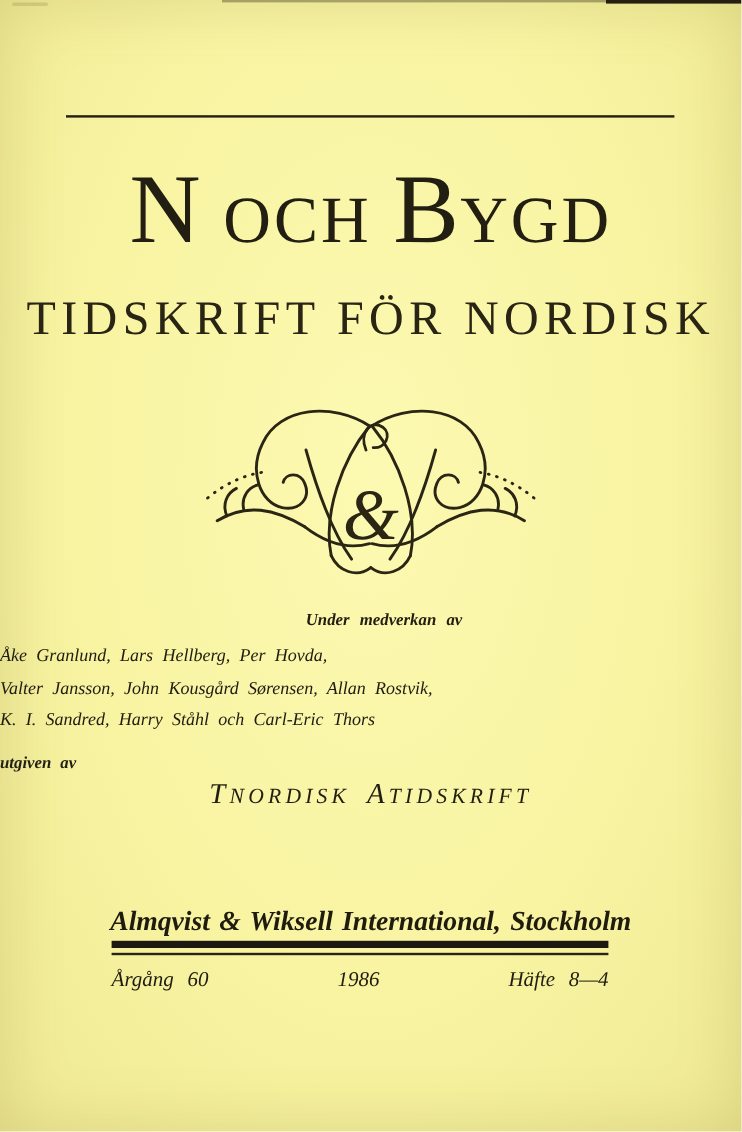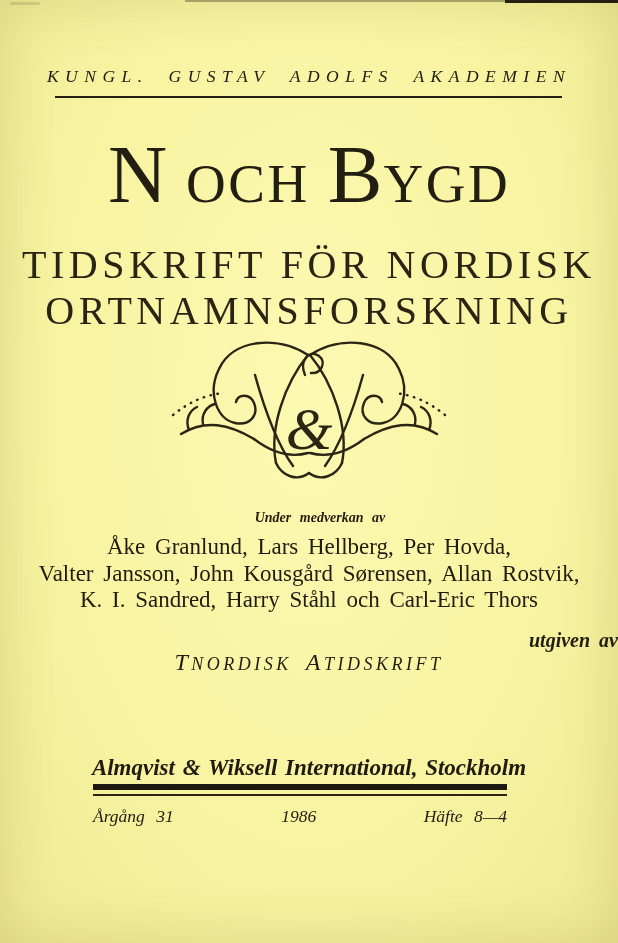--- a/index.html
+++ b/index.html
@@ -59,32 +59,32 @@
     position:absolute;top:510px;left:0;right:0;
     text-align:center;
     font-weight:bold;font-style:italic;
     font-size:14px;
     word-spacing:5px;
     color:#221d0f;
     padding-left:22px;
   }
   .contrib-lines{
     position:absolute;top:534px;left:0;right:0;
-    text-align:center;
-    font-size:23px;
+    font-style:italic;
+    font-size:15px;
     line-height:26.5px;
     word-spacing:4px;
     color:#201c10;
   }
 
   .editor-heading{
     position:absolute;top:629px;left:0;right:0;
-    text-align:right;
+    text-align:left;
     font-weight:bold;font-style:italic;
-    font-size:20px;
+    font-size:14px;
     word-spacing:4px;
   }
   .editor-name{
     position:absolute;top:650px;left:0;right:0;
     display:flex;justify-content:center;align-items:baseline;gap:14px;
     font-style:italic;
     white-space:nowrap;
   }
   .editor-name .seg{display:inline-flex;align-items:baseline;}
   .editor-name .cap{font-size:24px;line-height:1;letter-spacing:3.5px;}
@@ -113,38 +113,36 @@
 </style>
 </head>
 <body>
 
 <div class="sheet">
 
   <div class="scan-edge" style="left:185px;width:322px;"></div>
   <div class="scan-edge dark" style="left:505px;width:113px;"></div>
   <div class="scan-smudge"></div>
 
-  <div class="academy">KUNGL. GUSTAV ADOLFS AKADEMIEN</div>
   <div class="academy-rule"></div>
 
   <div class="title">
     <span class="seg">
         <span class="cap">N</span>
       </span>
     <span class="seg">
         <span class="sc">OCH</span>
       </span>
     <span class="seg">
         <span class="cap">B</span>
         <span class="sc">YGD</span>
       </span>
   </div>
 
   <div class="subtitle l1">TIDSKRIFT FÖR NORDISK</div>
-  <div class="subtitle l2">ORTNAMNSFORSKNING</div>
 
   <div class="ornament">
     <svg width="300" height="156" viewBox="0 0 300 156" fill="none" xmlns="http://www.w3.org/2000/svg">
       <g stroke="#2b2514" stroke-width="2.4" fill="none" stroke-linecap="round">
 
         <g>
           <path d="M149,22 C118,2 74,6 60,36 C48,60 58,86 76,90 C91,93 100,82 95,70 C91,60 79,61 77,69"></path>
           <path d="M149,22 C126,50 110,95 117,130"></path>
           <path d="M96,42 C106,78 119,112 134,133"></path>
           <path d="M117,130 C123,143 138,149 150,140"></path>
@@ -194,18 +192,18 @@
   </div>
 
   <div class="imprint">Almqvist &amp; Wiksell International, Stockholm</div>
 
   <div class="rule-block">
     <div class="rule-thick"></div>
     <div class="rule-thin"></div>
   </div>
 
   <div class="issue-row">
-    <span>Årgång 31</span>
+    <span>Årgång 60</span>
     <span>1986</span>
     <span>Häfte 8—4</span>
   </div>
 
 </div>
 
 </body></html>

